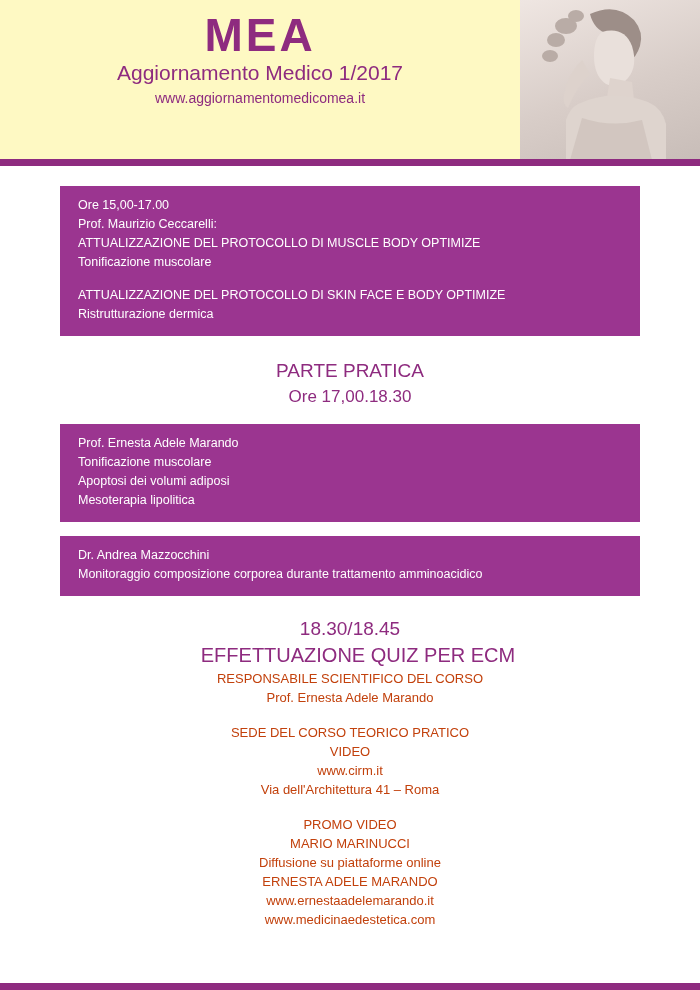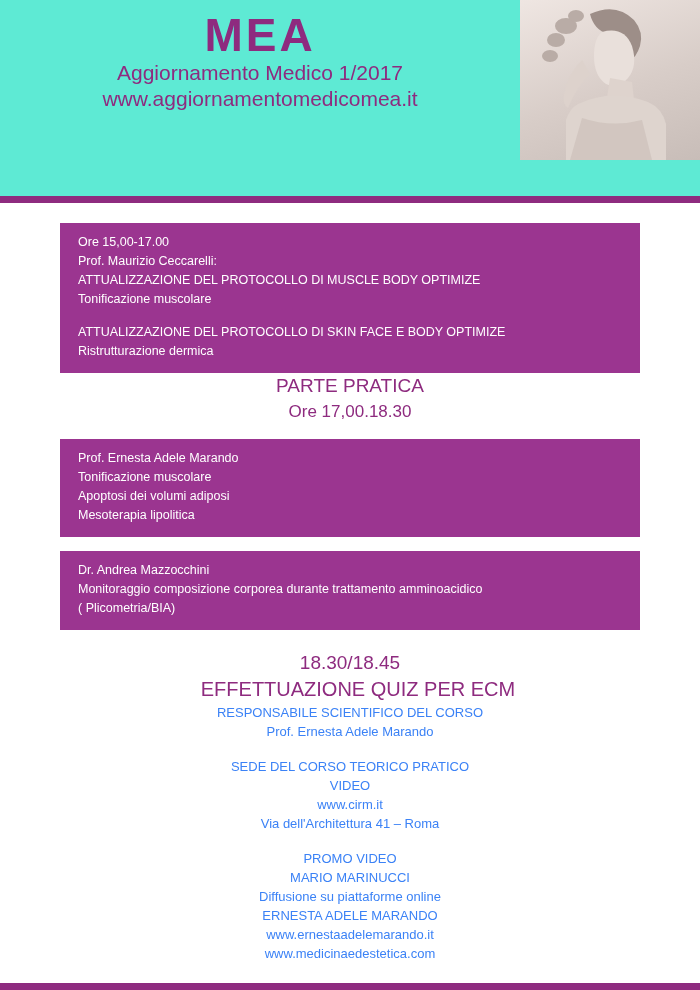--- a/index.html
+++ b/index.html
@@ -10,22 +10,22 @@
     background: #ffffff;
     font-family: "Liberation Sans", sans-serif;
     color: #333;
     overflow: hidden;
     position: relative;
   }
 
   
   .header {
     position: relative;
-    height: 196px;
-    background: #5eead4;
+    height: 159px;
+    background: #fef9c3;
     overflow: hidden;
   }
   .header-text {
     position: absolute;
     left: 0;
     top: 10px;
     width: 520px;
     text-align: center;
     color: #8e2b7f;
   }
@@ -45,21 +45,21 @@
     letter-spacing: -0.2px;
   }
   .mea-sub {
     font-size: 21px;
     line-height: 25px;
     color: #8e2b7f;
     letter-spacing: 0px;
     text-align: center;
   }
   .mea-url {
-    font-size: 21px;
+    font-size: 14px;
     line-height: 27px;
     color: #8e2b7f;
   }
 
   
   .statue-wrap {
     position: absolute;
     right: 0;
     top: 0;
     width: 180px;
@@ -97,20 +97,21 @@
   .block.first { margin-top: 20px; }
   .block .line { white-space: pre; }
   .block .spacer { height: 14px; }
 
   .centered-purple {
     text-align: center;
     color: #8e2b7f;
     margin: 0 60px;
   }
   .parte-pratica {
+    margin-top: 22px;
     font-size: 19px;
     line-height: 26px;
   }
   .parte-ore {
     font-size: 17px;
     line-height: 26px;
     margin-bottom: 8px;
   }
 
   .quiz-time {
@@ -122,21 +123,21 @@
   }
   .quiz-title {
     font-size: 20px;
     line-height: 28px;
     color: #8e2b7f;
     text-align: center;
     margin-left: 16px;
   }
   .small-center {
     text-align: center;
-    color: #3b82f6;
+    color: #c2410c;
     font-size: 13px;
     line-height: 19px;
   }
   .gap-14 { height: 16px; }
 
   .bottom-rule {
     position: absolute;
     left: 0; right: 0; bottom: 0;
     height: 7px;
     background: #8e2b7f;
@@ -196,21 +197,20 @@
   <div class="block">
     <div class="line">Prof. Ernesta Adele Marando</div>
     <div class="line">Tonificazione muscolare</div>
     <div class="line">Apoptosi dei volumi adiposi</div>
     <div class="line">Mesoterapia lipolitica</div>
   </div>
 
   <div class="block">
     <div class="line">Dr. Andrea Mazzocchini</div>
     <div class="line">Monitoraggio composizione corporea durante trattamento amminoacidico</div>
-    <div class="line">( Plicometria/BIA)</div>
   </div>
 
   <div class="quiz-time">18.30/18.45</div>
   <div class="quiz-title">EFFETTUAZIONE QUIZ PER ECM</div>
   <div class="small-center">RESPONSABILE SCIENTIFICO DEL CORSO</div>
   <div class="small-center">Prof. Ernesta Adele Marando</div>
 
   <div class="gap-14"></div>
 
   <div class="small-center">SEDE DEL CORSO TEORICO PRATICO</div>

